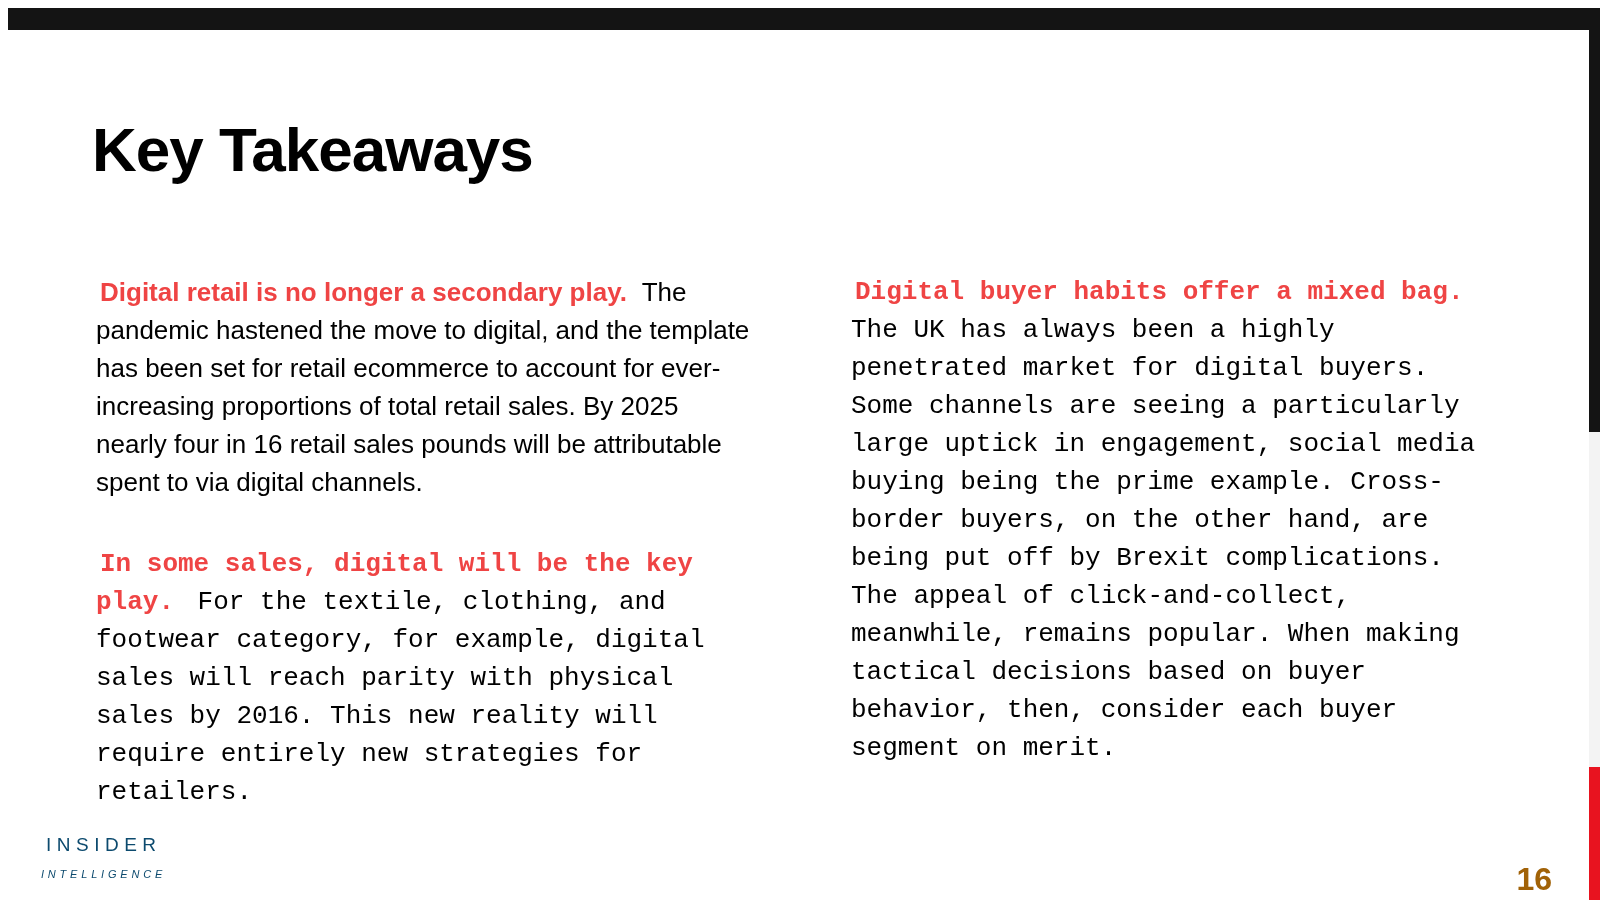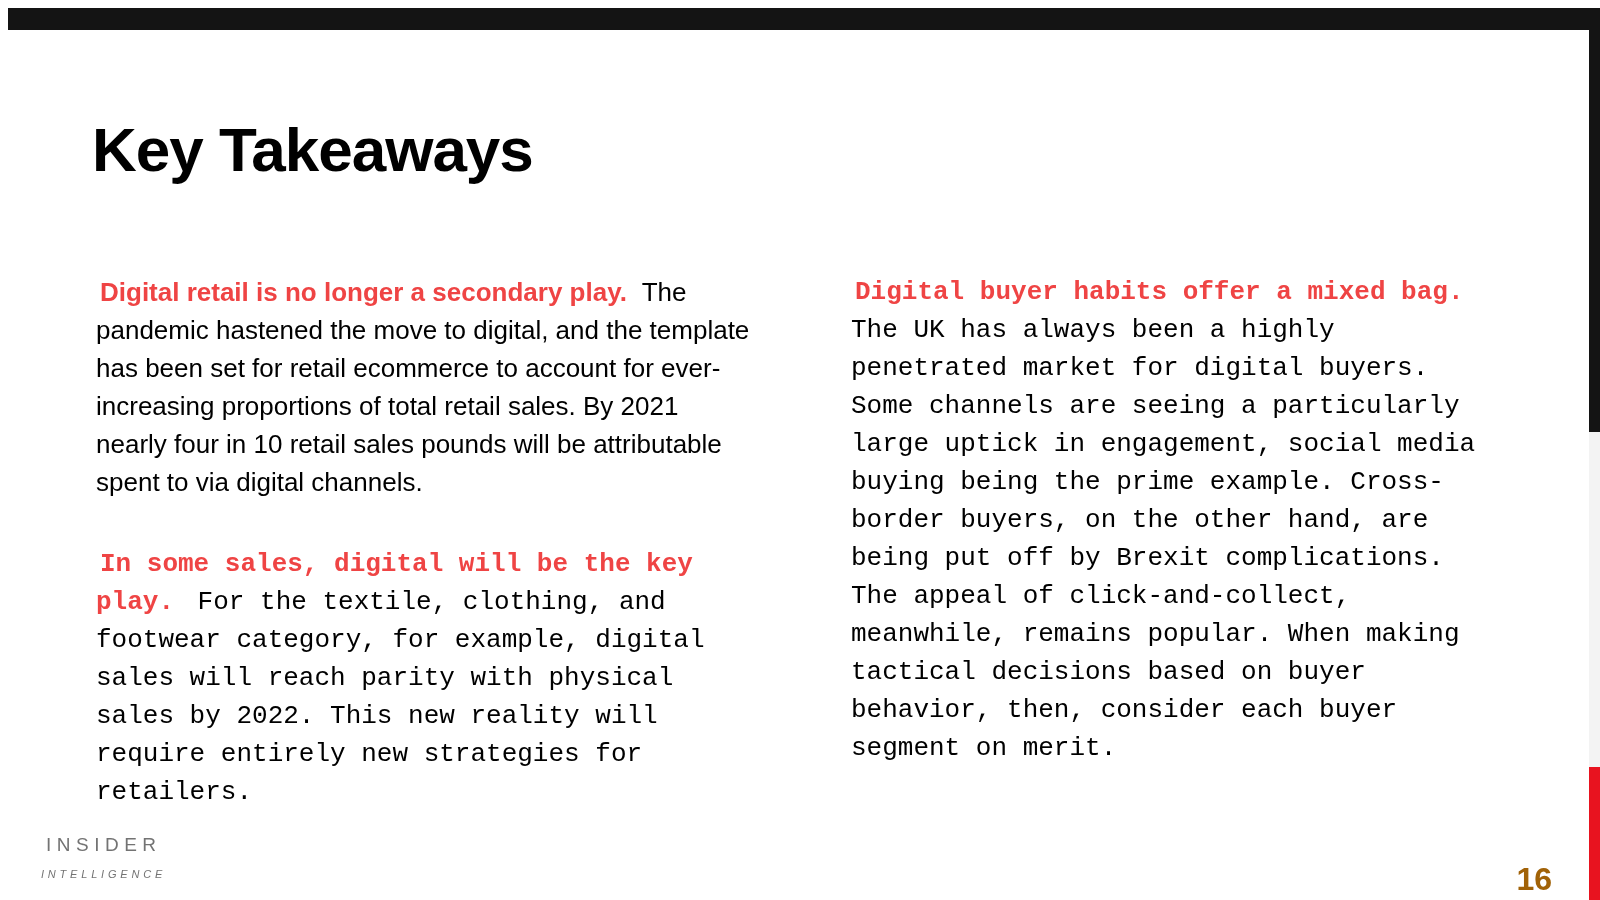--- a/index.html
+++ b/index.html
@@ -50,21 +50,21 @@
   .col-right { left: 835px; width: 660px; }
   .para { margin-bottom: 36px; }
   .para:last-child { margin-bottom: 0; font-family: Liberation Mono, monospace; }
   .lead {
     color: #ef4444;
     font-weight: bold;
   }
   .logo {
     position: absolute;
     left: 25px; bottom: 20px;
-    color: #737373;
+    color: #0c4a6e;
     text-align: center;
     width: 130px;
   }
   .logo-primary {
     display: block;
     font-size: 19px;
     font-weight: 300;
     letter-spacing: 5.5px;
     margin-left: 5px;
     white-space: nowrap;
@@ -95,22 +95,22 @@
 
   <div class="side-strip">
     <div class="seg-black"></div>
     <div class="seg-gray"></div>
     <div class="seg-red"></div>
   </div>
 
   <h1 class="page-title">Key Takeaways</h1>
 
   <div class="col col-left">
-    <p class="para"><span class="lead">Digital retail is no longer a secondary play.</span><span> The pandemic hastened the move to digital, and the template has been set for retail ecommerce to account for ever-increasing proportions of total retail sales. By 2021 nearly four in 10 retail sales pounds will be attributable spent to via digital channels.</span></p>
-    <p class="para"><span class="lead">In some sales, digital will be the key play.</span><span> For the textile, clothing, and footwear category, for example, digital sales will reach parity with physical sales by 2022. This new reality will require entirely new strategies for retailers.</span></p>
+    <p class="para"><span class="lead">Digital retail is no longer a secondary play.</span><span> The pandemic hastened the move to digital, and the template has been set for retail ecommerce to account for ever-increasing proportions of total retail sales. By 2025 nearly four in 16 retail sales pounds will be attributable spent to via digital channels.</span></p>
+    <p class="para"><span class="lead">In some sales, digital will be the key play.</span><span> For the textile, clothing, and footwear category, for example, digital sales will reach parity with physical sales by 2016. This new reality will require entirely new strategies for retailers.</span></p>
   </div>
 
   <div class="col col-right">
     <p class="para"><span class="lead">Digital buyer habits offer a mixed bag.</span><span> The UK has always been a highly penetrated market for digital buyers. Some channels are seeing a particularly large uptick in engagement, social media buying being the prime example. Cross-border buyers, on the other hand, are being put off by Brexit complications. The appeal of click-and-collect, meanwhile, remains popular. When making tactical decisions based on buyer behavior, then, consider each buyer segment on merit.</span></p>
   </div>
 
   <div class="logo">
     <span class="logo-primary">INSIDER</span>
     <span class="logo-secondary">INTELLIGENCE</span>
   </div>

